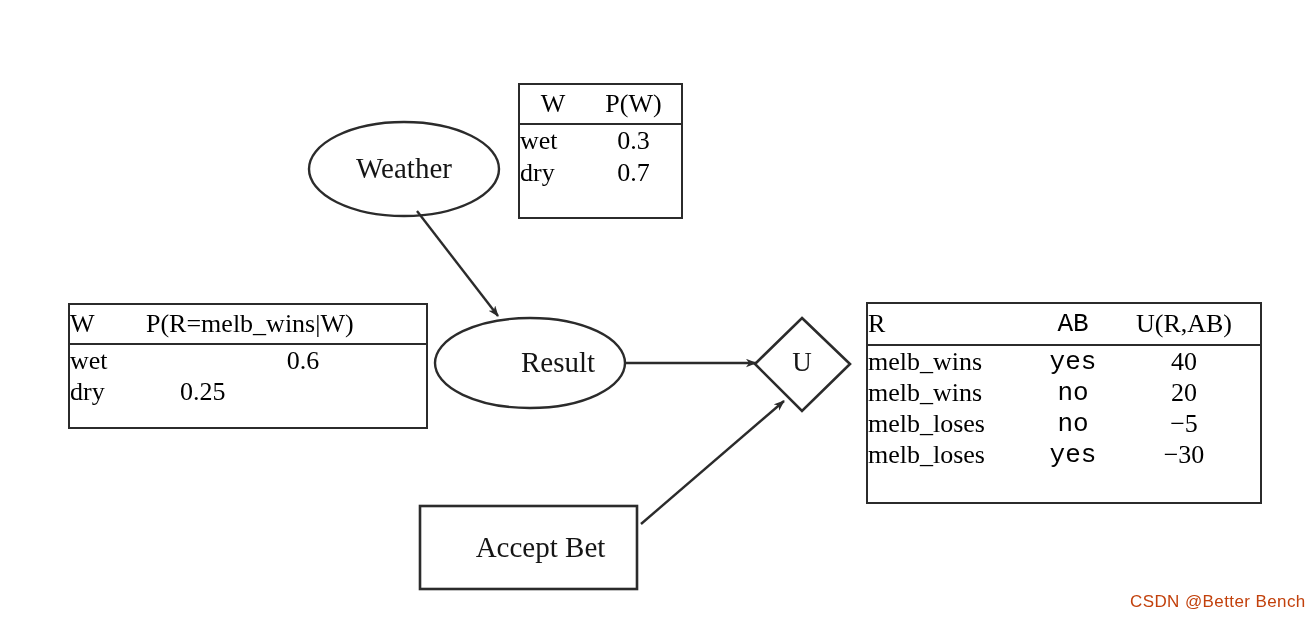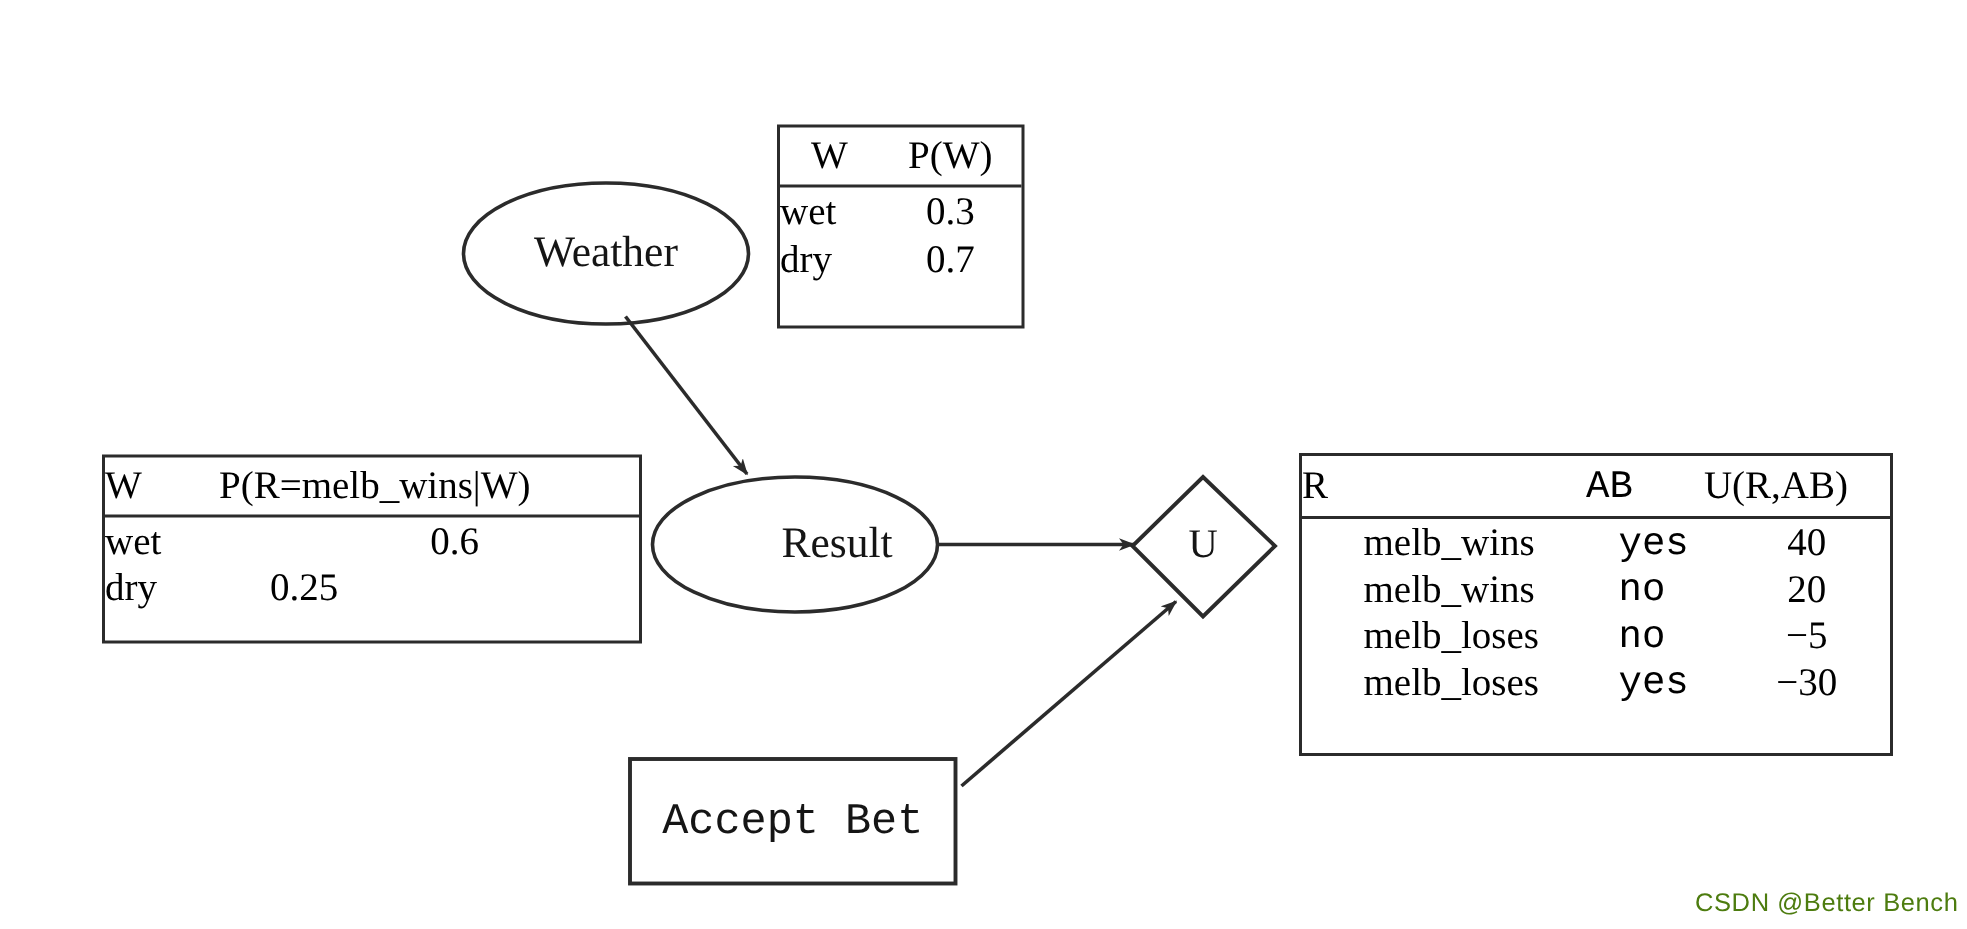--- a/index.html
+++ b/index.html
@@ -79,35 +79,35 @@
 
   
   #table-result { left: 68px; top: 303px; width: 360px; height: 126px; }
   #table-result .hdr-row th { height: 38px; }
   #table-result td { font-size: 26px; height: 31px; }
   #table-result .col-w { width: 76px; }
 
   
   #table-utility { left: 866px; top: 302px; width: 396px; height: 202px; }
   #table-utility .hdr-row th { height: 40px; }
-  #table-utility td { font-size: 26px; height: 31px; padding-left: 41px; }
+  #table-utility td { font-size: 26px; height: 31px; }
   #table-utility .col-r  { width: 170px; }
   #table-utility .col-ab { width: 70px; }
 
   .pad-l { padding-left: 12px; margin-left: 28px; }
   .pad-r { padding-right: 10px; font-family: Liberation Mono, monospace; }
 
   
   #watermark {
     position: absolute;
     left: 1130px;
     top: 592px;
     font-family: "Liberation Sans", "DejaVu Sans", sans-serif;
     font-size: 17px;
-    color: #4d7c0f;
+    color: #c2410c;
     white-space: nowrap;
     letter-spacing: 0.4px;
   }
 </style>
 </head>
 <body>
 
 <div id="canvas">
 
   <svg class="svg-layer" viewBox="0 0 1311 619">
@@ -131,21 +131,21 @@
 
     <line x1="641" y1="524" x2="784" y2="401" stroke="#2b2b2b" stroke-width="2.4" marker-end="url(#arrowhead)"></line>
   </svg>
 
   <div class="node-label" style="left:309px; top:154px; width:190px;text-align:center;">Weather</div>
 
   <div class="node-label" style="left:417px; top:348px; width:212px;margin-left:35px;">Result</div>
 
   <div class="node-label" style="left:757px; top:349px; width:90px; font-size:27px;">U</div>
 
-  <div class="node-label" style="left:420px; top:533px; width:217px;font-family:Liberation Mono, monospace;">Accept Bet</div>
+  <div class="node-label" style="left:432px; top:533px; width:217px;">Accept Bet</div>
 
   <div class="tbl" id="table-weather">
     <table>
       <tbody>
           <tr class="hdr-row">
         <th class="col-w vdiv c-center">W</th>
         <th class="c-center">P(W)</th>
       </tr>
       <tr>
         <td class="vdiv c-left pad-l">wet</td>

